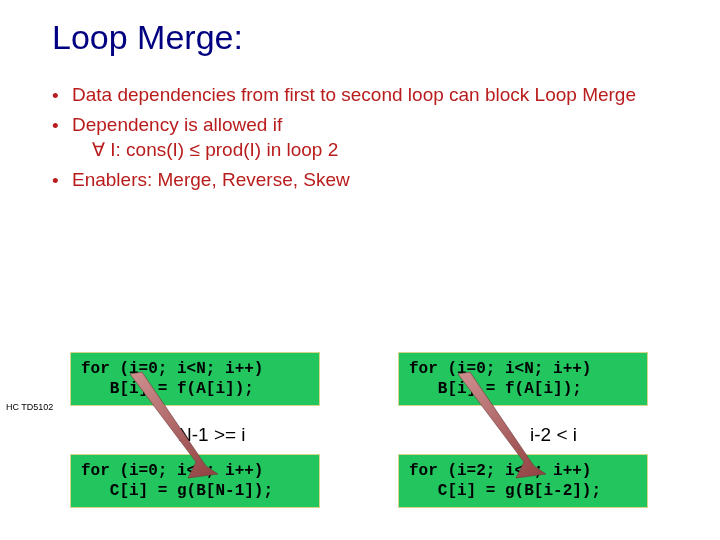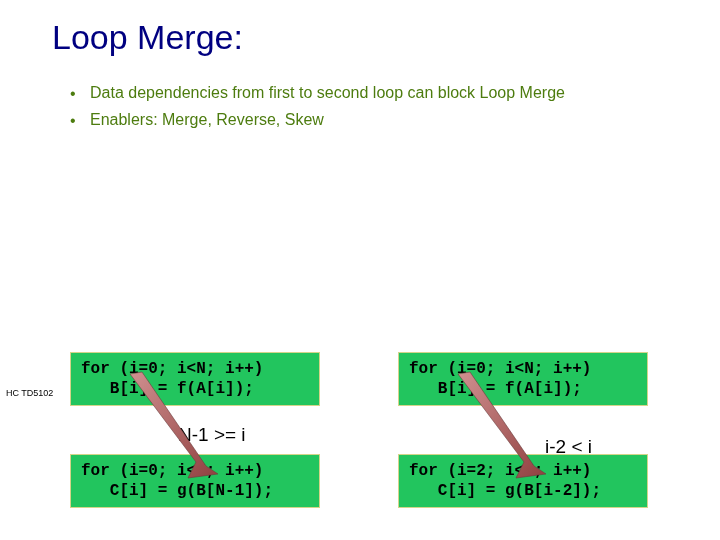--- a/index.html
+++ b/index.html
@@ -1,47 +1,51 @@
 <!DOCTYPE html>
 <html><head>
 <meta charset="utf-8">
 <style>
   * { margin: 0; padding: 0; box-sizing: border-box; }
   html, body { width: 720px; height: 540px; background: #fff; font-family: Arial, Helvetica, sans-serif; }
   .slide { width: 720px; height: 418px; position: relative; padding: 18px 0 0 0; }
   .title { color: #000080; font-size: 34px; line-height: 1.15; padding-left: 52px; }
-  .body { padding: 26px 48px 0 70px; font-size: 16px; color: #4d7c0f; line-height: 1.28; }
+  .body { padding: 26px 48px 0 52px; font-size: 19px; color: #b91c1c; line-height: 1.28; }
   .body ul { list-style: none; }
   .body li { position: relative; padding-left: 20px; margin-bottom: 6px; }
   .body li::before { content: "•"; position: absolute; left: 0; top: 1px; }
   .sub { padding-left: 20px; }
   .codes { position: absolute; left: 0; width: 720px; top: 352px; }
   .codebox { position: absolute; background: #22c55e; border: 1px solid #d4d48a; padding: 6px 10px; font-family: "Courier New", monospace; font-weight: bold; font-size: 16px; line-height: 1.25; white-space: pre; }
   .cb1 { left: 70px;  top: 0;   width: 250px; }
   .cb2 { left: 70px;  top: 102px; width: 250px; }
   .cb3 { left: 398px; top: 0;   width: 250px; }
   .cb4 { left: 398px; top: 102px; width: 250px; }
   .annot { position: absolute; font-family: Arial, Helvetica, sans-serif; font-weight: normal; font-size: 19px; color: #000; }
   .an1 { left: 178px; top: 72px; }
-  .an2 { left: 530px; top: 84px; margin-left: 15px; }
+  .an2 { left: 530px; top: 72px; }
   .arrow { position: absolute; pointer-events: none; }
-  .footer { position: absolute; left: 6px; bottom: 20px; font-size: 9px; font-family: Arial, sans-serif; color: #000; margin-top: 43px; }
+  .footer { position: absolute; left: 6px; bottom: 6px; font-size: 9px; font-family: Arial, sans-serif; color: #000; margin-top: 43px; }
 </style>
 </head>
 <body>
 
 <div class="slide">
 
   <div class="title">
     <div>Loop Merge:</div>
   </div>
 
   <div class="body">
     <ul>
       <li>Data dependencies from first to second loop can block Loop Merge</li>
+      <li>
+        <span>Dependency is allowed if</span>
+        <div class="sub">∀ I: cons(I) ≤ prod(I) in loop 2</div>
+      </li>
       <li>Enablers: Merge, Reverse, Skew</li>
     </ul>
   </div>
 
   <div class="codes">
     <div class="codebox cb1">for (i=0; i&lt;N; i++)
    B[i] = f(A[i]);</div>
     <div class="codebox cb2">for (i=0; i&lt;N; i++)
    C[i] = g(B[N-1]);</div>
     <div class="codebox cb3">for (i=0; i&lt;N; i++)

